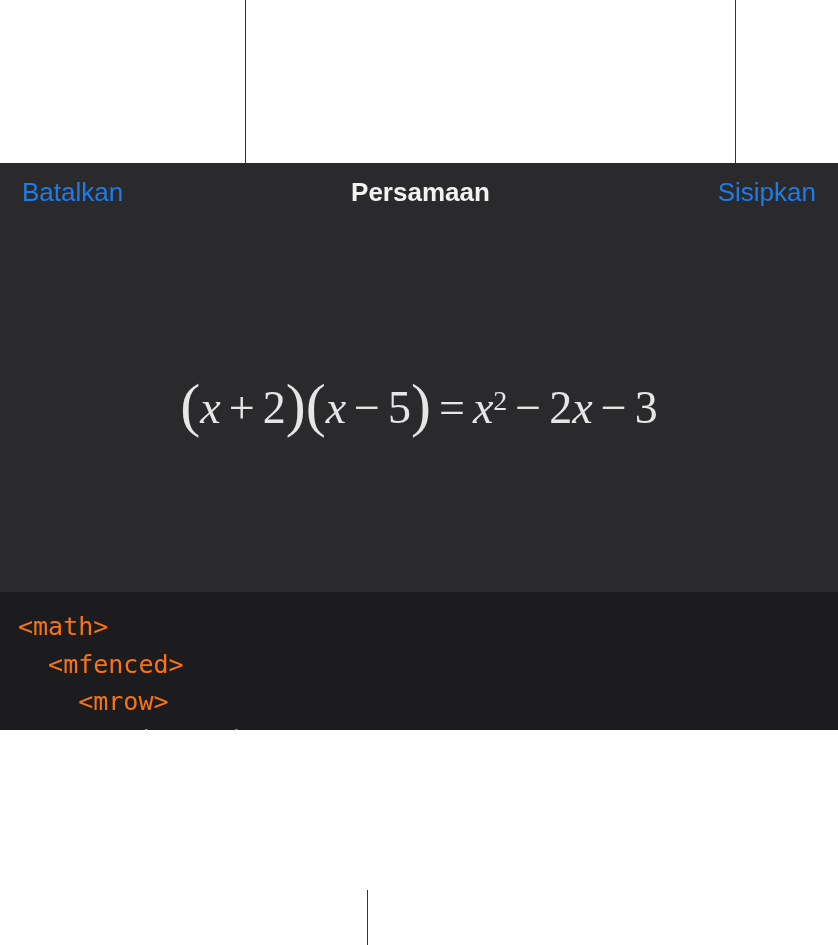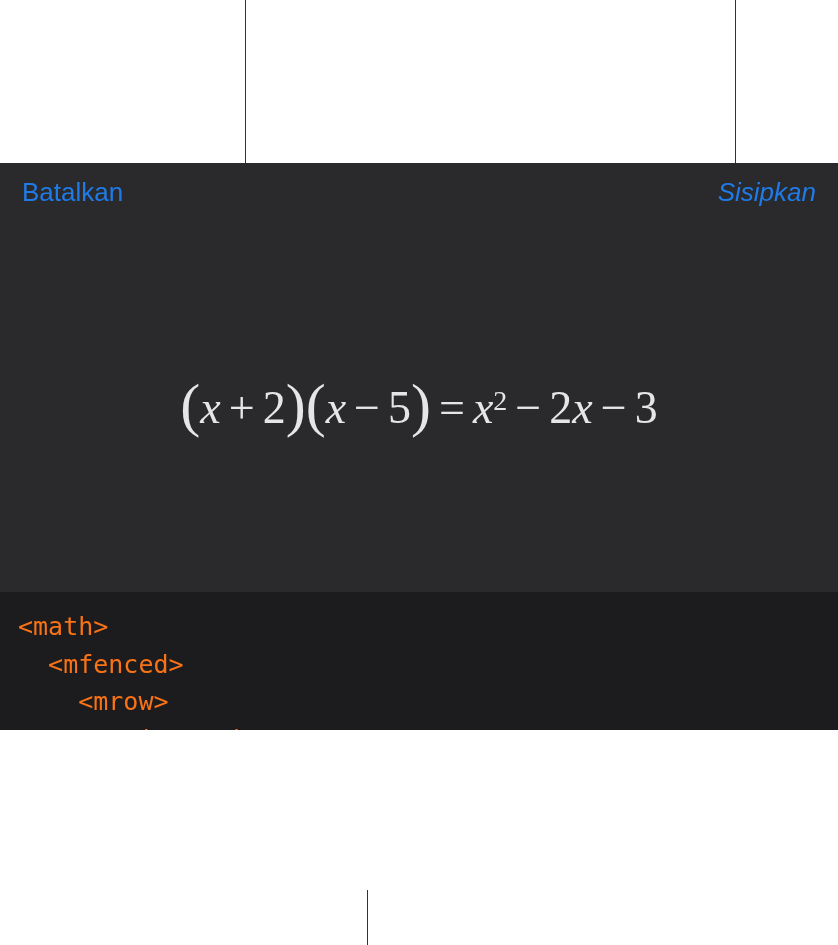--- a/index.html
+++ b/index.html
@@ -65,21 +65,20 @@
     .title {
       color: #f2f2f2;
       font-size: 26px;
       font-weight: 600;
     }
     .btn-insert {
       color: #1f7be8;
       font-size: 26px;
       font-weight: 400;
       cursor: pointer;
-      font-style: italic;
     }
     .preview {
       flex: 0 0 auto;
       height: 370px;
       background: #2a2a2c;
       display: flex;
       align-items: center;
       justify-content: center;
       color: #e6e6e6;
       font-family: "Cambria Math", "Times New Roman", serif;
@@ -121,20 +120,21 @@
 </head>
 <body>
 
 <div class="callout-line-top-1"></div>
 <div class="callout-line-top-2"></div>
 <div class="callout-line-bottom"></div>
 
 <div class="dialog">
   <div class="titlebar">
     <span class="btn-cancel">Batalkan</span>
+    <span class="title">Persamaan</span>
     <span class="btn-insert">Sisipkan</span>
   </div>
 
   <div class="preview">
     <span class="paren">(</span>
       <span class="xi">x</span>
       <span class="op">+</span>
       <span>2</span>
       <span class="paren">)</span>
       <span class="paren">(</span>

